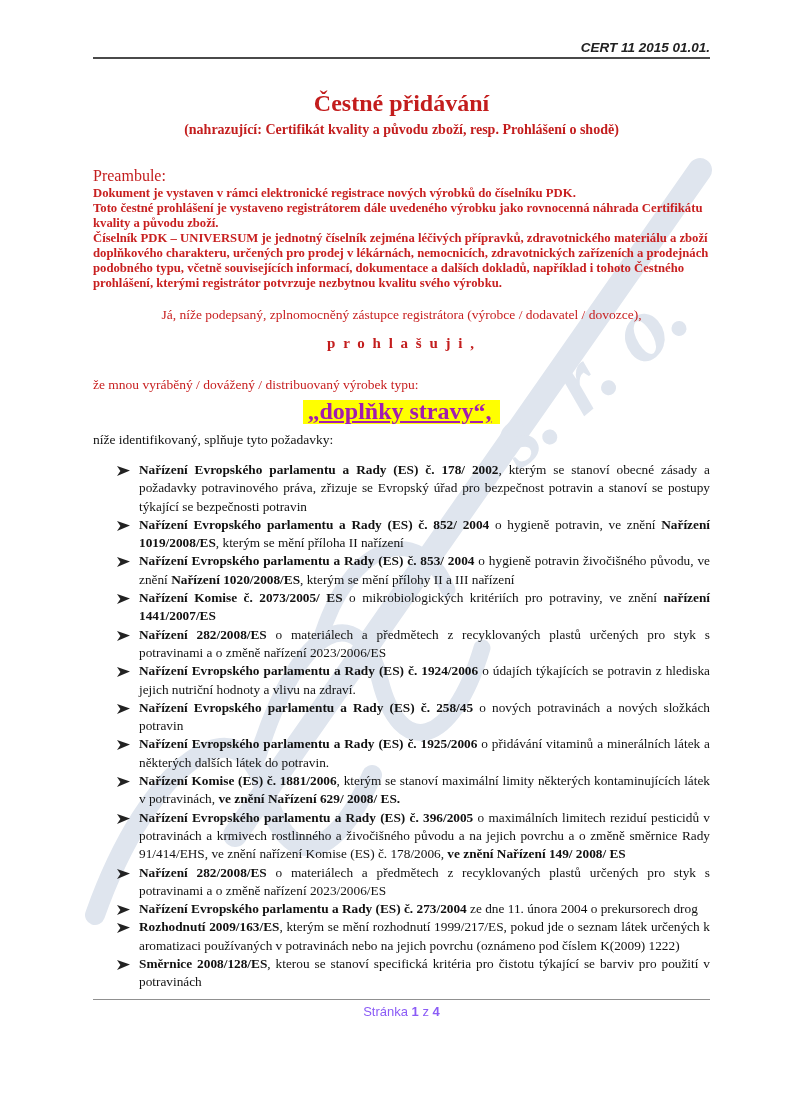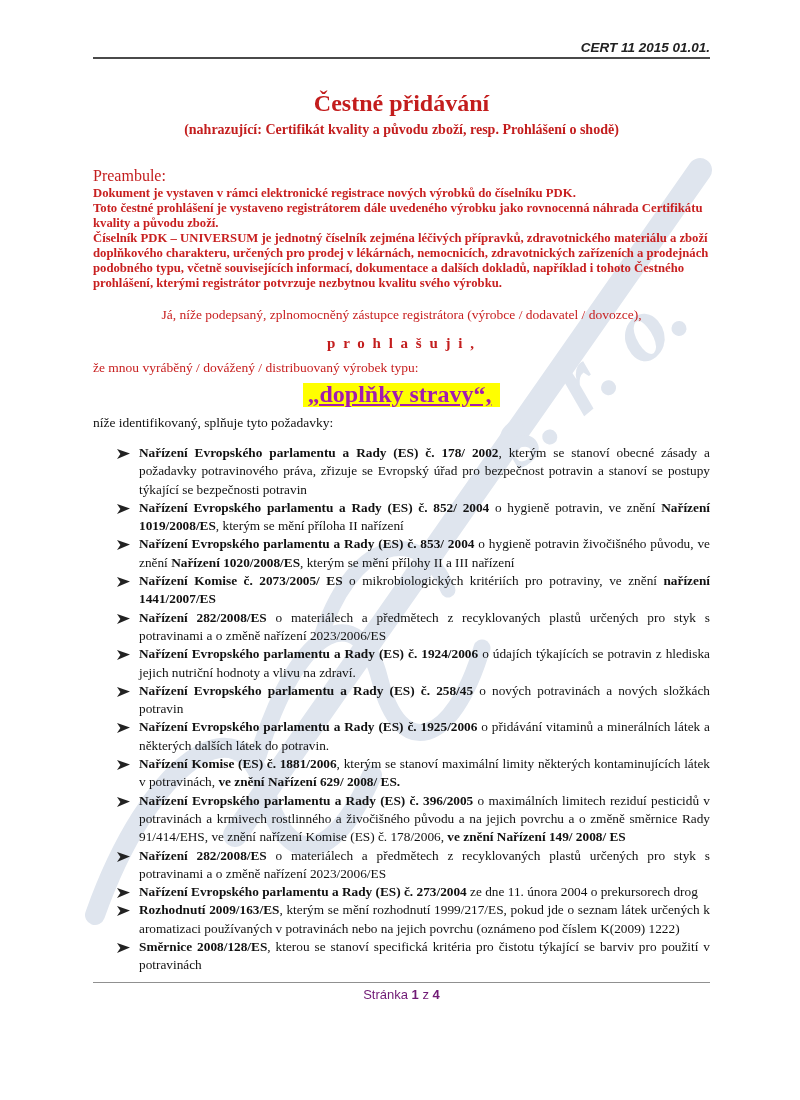--- a/index.html
+++ b/index.html
@@ -35,21 +35,21 @@
   }
   .decl-intro{
     margin:15px 0 0 0;text-align:center;color:#c82020;
     font-size:13.5px;line-height:17px;font-weight:normal;
   }
   .decl-verb{
     margin:11px 0 0 0;text-align:center;color:#c31d1d;
     font-size:15px;font-weight:bold;letter-spacing:2px;line-height:18px;
   }
   .product-line{
-    margin:7px 0 0 0;color:#c82020;font-size:13.5px;line-height:17px;
+    margin:24px 0 0 0;color:#c82020;font-size:13.5px;line-height:17px;
   }
   .product-type-wrap{margin:7px 0 0 0;text-align:center;}
   .product-type{
     display:inline-block;
     background:#ffff00;
     color:#a21caf;
     font-size:24px;font-weight:bold;
     text-decoration:underline;
     padding:1px 8px 2px 4px;line-height:21px;
   }
@@ -59,21 +59,21 @@
     font-size:13.3px;line-height:18.3px;
   }
   .req-list li{
     position:relative;padding-left:46px;text-align:justify;color:#111;
   }
   .blt{position:absolute;left:24px;top:4px;}
   .footer-rule{height:0;border-top:1.5px solid #909090;margin-top:7px;}
   .page-footer{
     margin-top:3px;text-align:center;
     font-family:"Liberation Sans","DejaVu Sans",sans-serif;
-    font-size:13px;color:#701a75;line-height:17px;
+    font-size:13px;color:#8b5cf6;line-height:17px;
   }
   b{font-weight:bold;}
 </style>
 </head>
 <body>
 
 <div class="page">
 
   <svg class="watermark" width="800" height="1100" viewBox="0 0 800 1100">
     <g stroke="#dfe5ee" fill="none" stroke-linecap="round">

